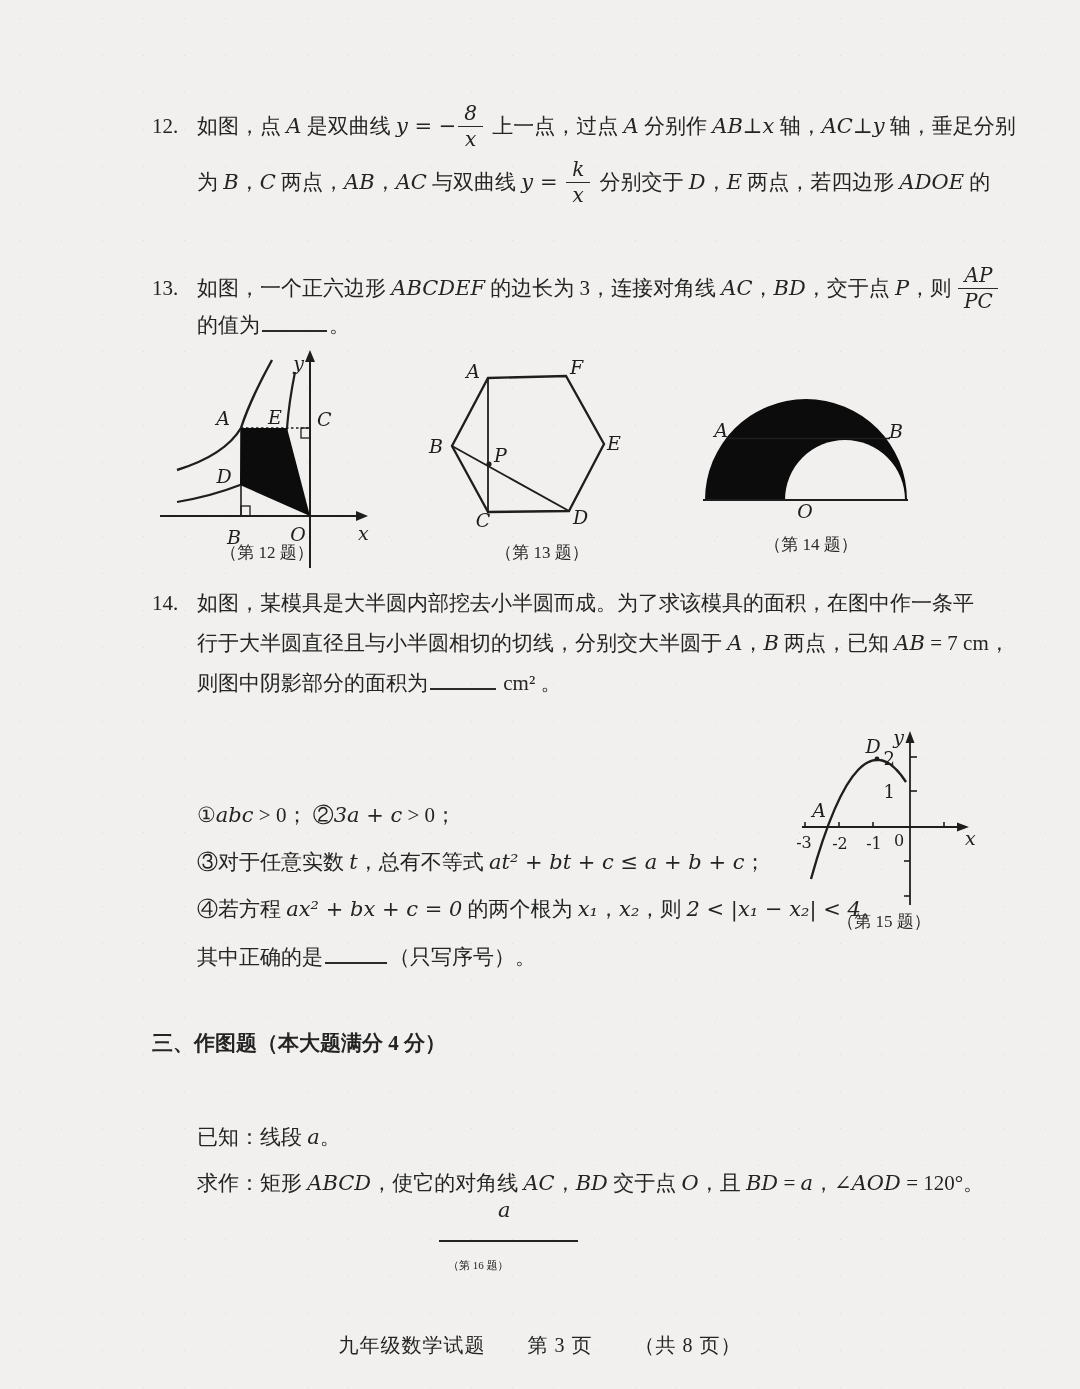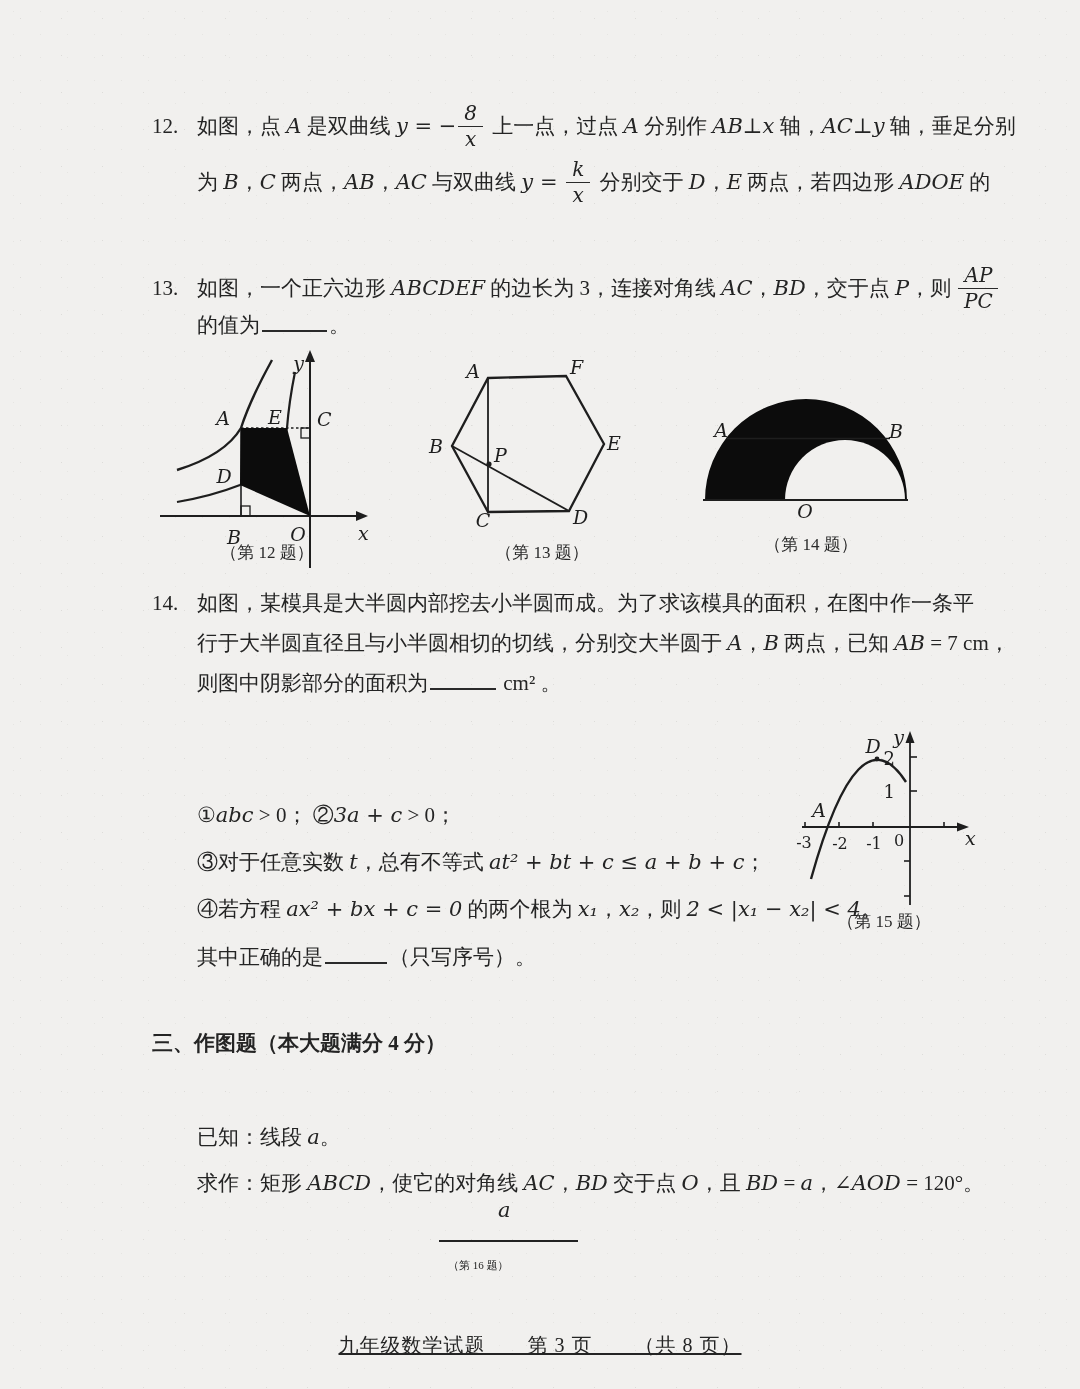--- a/index.html
+++ b/index.html
@@ -21,21 +21,21 @@
   .m{font-family:"DejaVu Serif","Liberation Serif",serif;font-style:italic;}
   .frac{display:inline-block;text-align:center;vertical-align:middle;line-height:1.15;font-size:20px;margin:0 4px 3px 2px;}
   .frac .num{display:block;border-bottom:1.7px solid #2a2a2a;padding:0 6px 1px;}
   .frac .den{display:block;padding-top:1px;}
   .blank{display:inline-block;height:0.95em;border-bottom:2px solid #2a2a2a;margin:0 2px;}
   .fig{position:absolute;}
   .svglab{font-family:"DejaVu Serif","Liberation Serif",serif;font-style:italic;font-size:19px;fill:#1e1e1e;}
   .svgnum{font-family:"DejaVu Serif","Liberation Serif",serif;font-size:16px;fill:#1e1e1e;}
   .svgcap{font-family:"Liberation Serif","DejaVu Serif",serif;font-size:17px;fill:#2a2a2a;}
   .stroke{stroke:#1e1e1e;fill:none;}
-  #footer{position:absolute;left:0;right:0;top:1332px;text-align:center;font-size:20px;letter-spacing:1px;text-decoration:underline;}
+  #footer{position:absolute;left:0;right:0;top:1332px;text-align:center;font-size:20px;letter-spacing:1px;}
   #fig16-line{position:absolute;left:439px;top:1240px;width:139px;height:0;border-top:2.5px solid #222;}
   #fig16-a{position:absolute;left:498px;top:1198px;font-size:21px;}
   #fig16-cap{position:absolute;left:448px;top:1258px;font-size:11px;}
 </style>
 </head>
 <body>
 
 <div id="page">
 
   <div class="line" style="top:102px">

